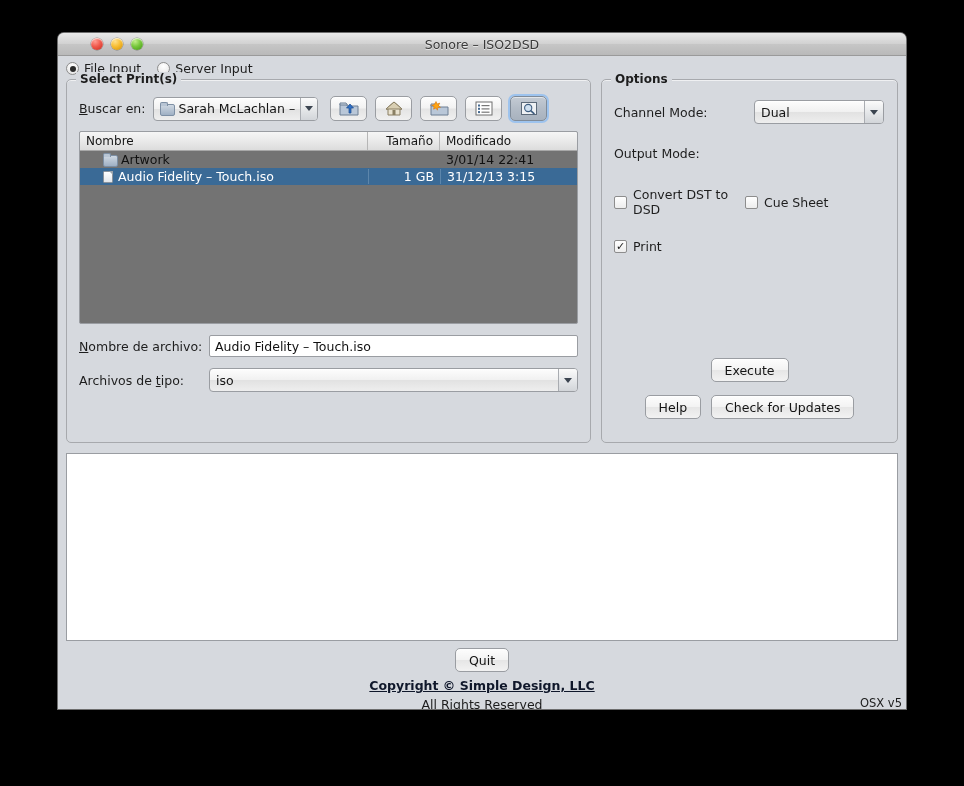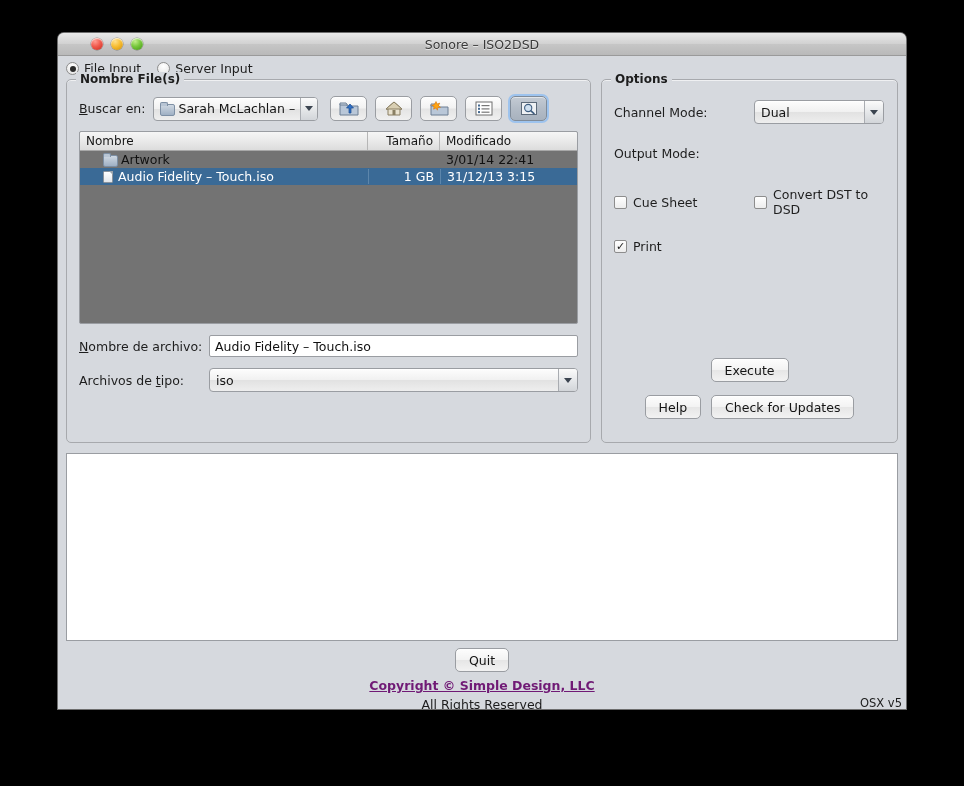--- a/index.html
+++ b/index.html
@@ -251,21 +251,21 @@
 
   
   #footer {
     flex: 1 1 auto;
     display: flex; flex-direction: column; align-items: center;
     padding-top: 7px;
     position: relative;
   }
   #copyright {
     margin-top: 6px;
-    font-size: 12.5px; font-weight: bold; color: #701a75;
+    font-size: 12.5px; font-weight: bold; color: #0f172a;
     text-decoration: underline;
   }
   #rights { margin-top: 4px; font-size: 12.5px; color: #1d1d1d; }
   #version {
     position: absolute; right: 4px; bottom: 2px;
     font-size: 11.5px; color: #1d1d1d;
   }
 </style>
 </head>
 <body>
@@ -292,21 +292,21 @@
         </div>
         <div class="radio-item">
           <span class="radio"></span>
           <span>Server Input</span>
         </div>
       </div>
 
       <div id="panels">
 
         <div class="group" id="panel-select">
-          <div class="group-title">Nombre File(s)</div>
+          <div class="group-title">Select Print(s)</div>
 
           <div id="buscar-row">
             <span class="lbl"><u>B</u>uscar en:</span>
 
             <div class="combo" id="buscar-combo">
               <span class="combo-text">
                 <span class="ic-folder" style="display:inline-block;vertical-align:-1px;margin-right:5px;"></span><span>Sarah McLachlan – ...</span>
               </span>
               <span class="combo-arrow"></span>
             </div>
@@ -405,27 +405,27 @@
               <span class="combo-text">Dual</span>
               <span class="combo-arrow"></span>
             </div>
           </div>
 
           <div class="opt-row" id="opt-row-2">
             <span class="lbl">Output Mode:</span>
           </div>
 
           <div id="check-row">
+            <div class="check-item">
+              <span class="checkbox"></span>
+              <span>Convert DST to DSD</span>
+            </div>
             <div class="check-item" id="chk-cue">
               <span class="checkbox"></span>
               <span>Cue Sheet</span>
-            </div>
-            <div class="check-item">
-              <span class="checkbox"></span>
-              <span>Convert DST to DSD</span>
             </div>
           </div>
 
           <div class="check-item" id="print-row">
             <span class="checkbox">✓</span>
             <span>Print</span>
           </div>
 
           <div id="execute-wrap">
             <div class="btn">Execute</div>

